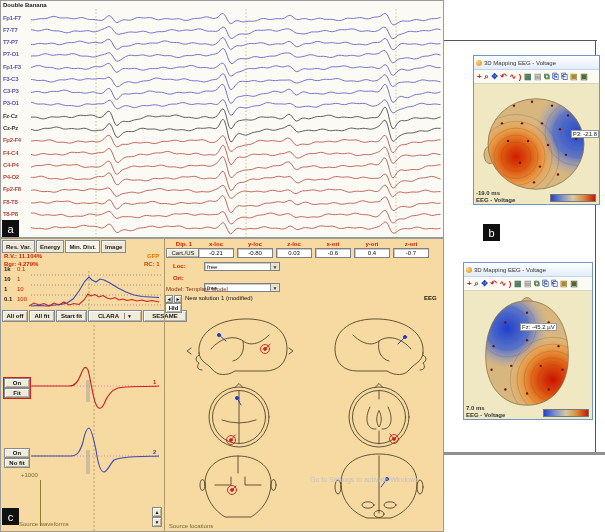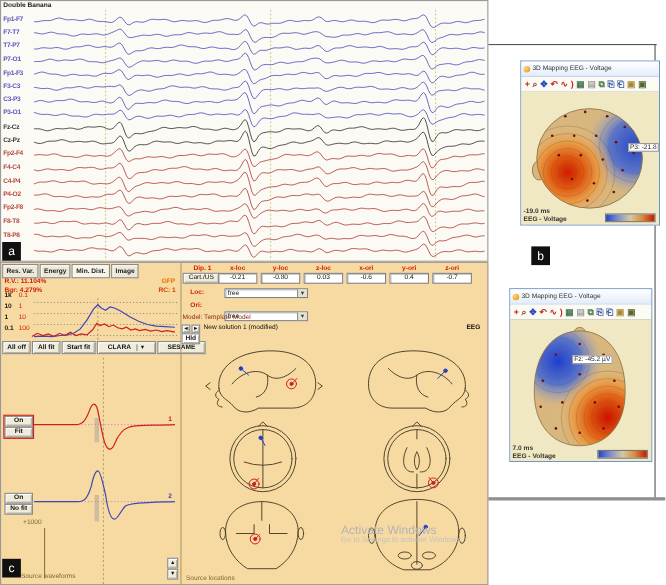--- a/index.html
+++ b/index.html
@@ -477,15 +477,14 @@
       <path d="M64,10 C40,10 22,30 22,66 C22,98 40,116 64,116 C88,116 106,98 106,66 C106,30 88,10 64,10 Z" fill="none" stroke="#8a7448" stroke-width="0.8"></path>
     </svg>
     <div class="marklabel" style="left:56px;top:32px">Fz: -45.2 µV</div>
     <div class="maptime">7.0 ms</div>
     <div class="mapmode">EEG - Voltage</div>
     <div class="cbar"></div>
   </div>
 </div>
 
 <div class="abs" style="left:310px;top:476px;z-index:50">
-  <div id="wmark1">Activate Windows</div>
   <div id="wmark2">Go to Settings to activate Windows.</div>
 </div>
 
 </body></html>

